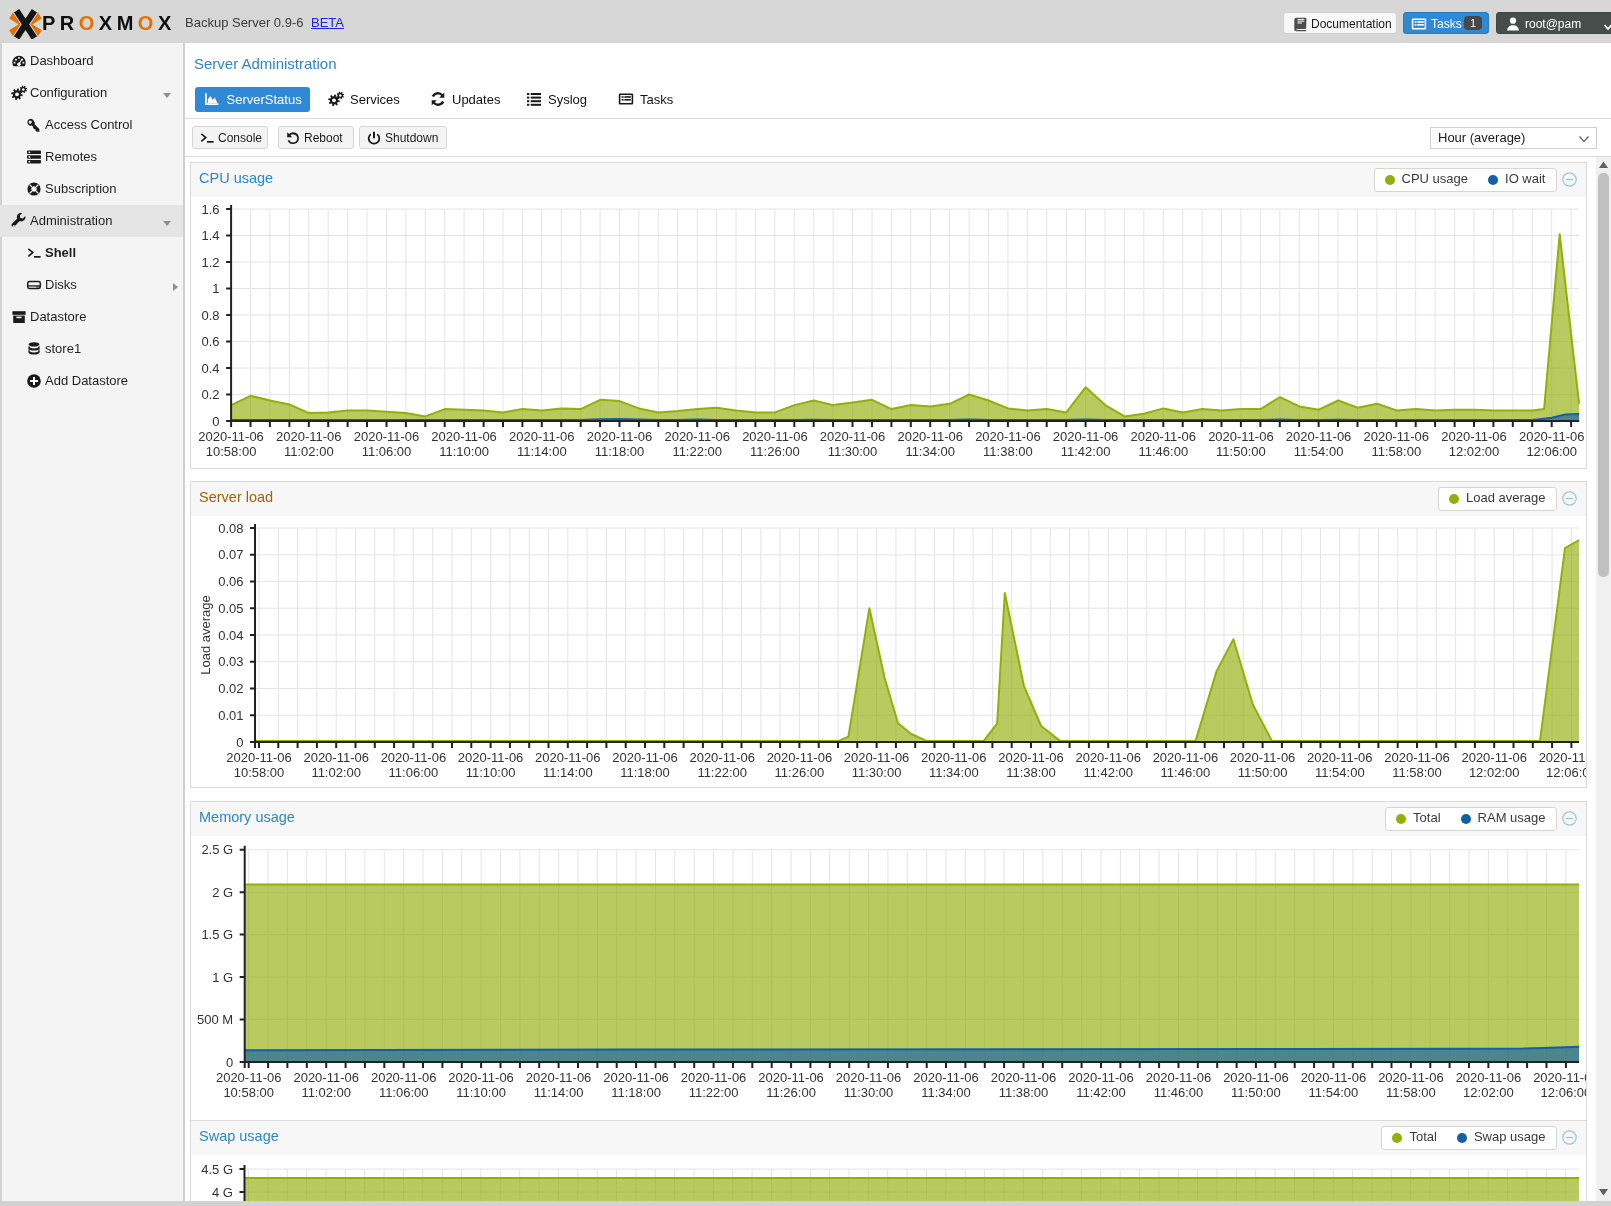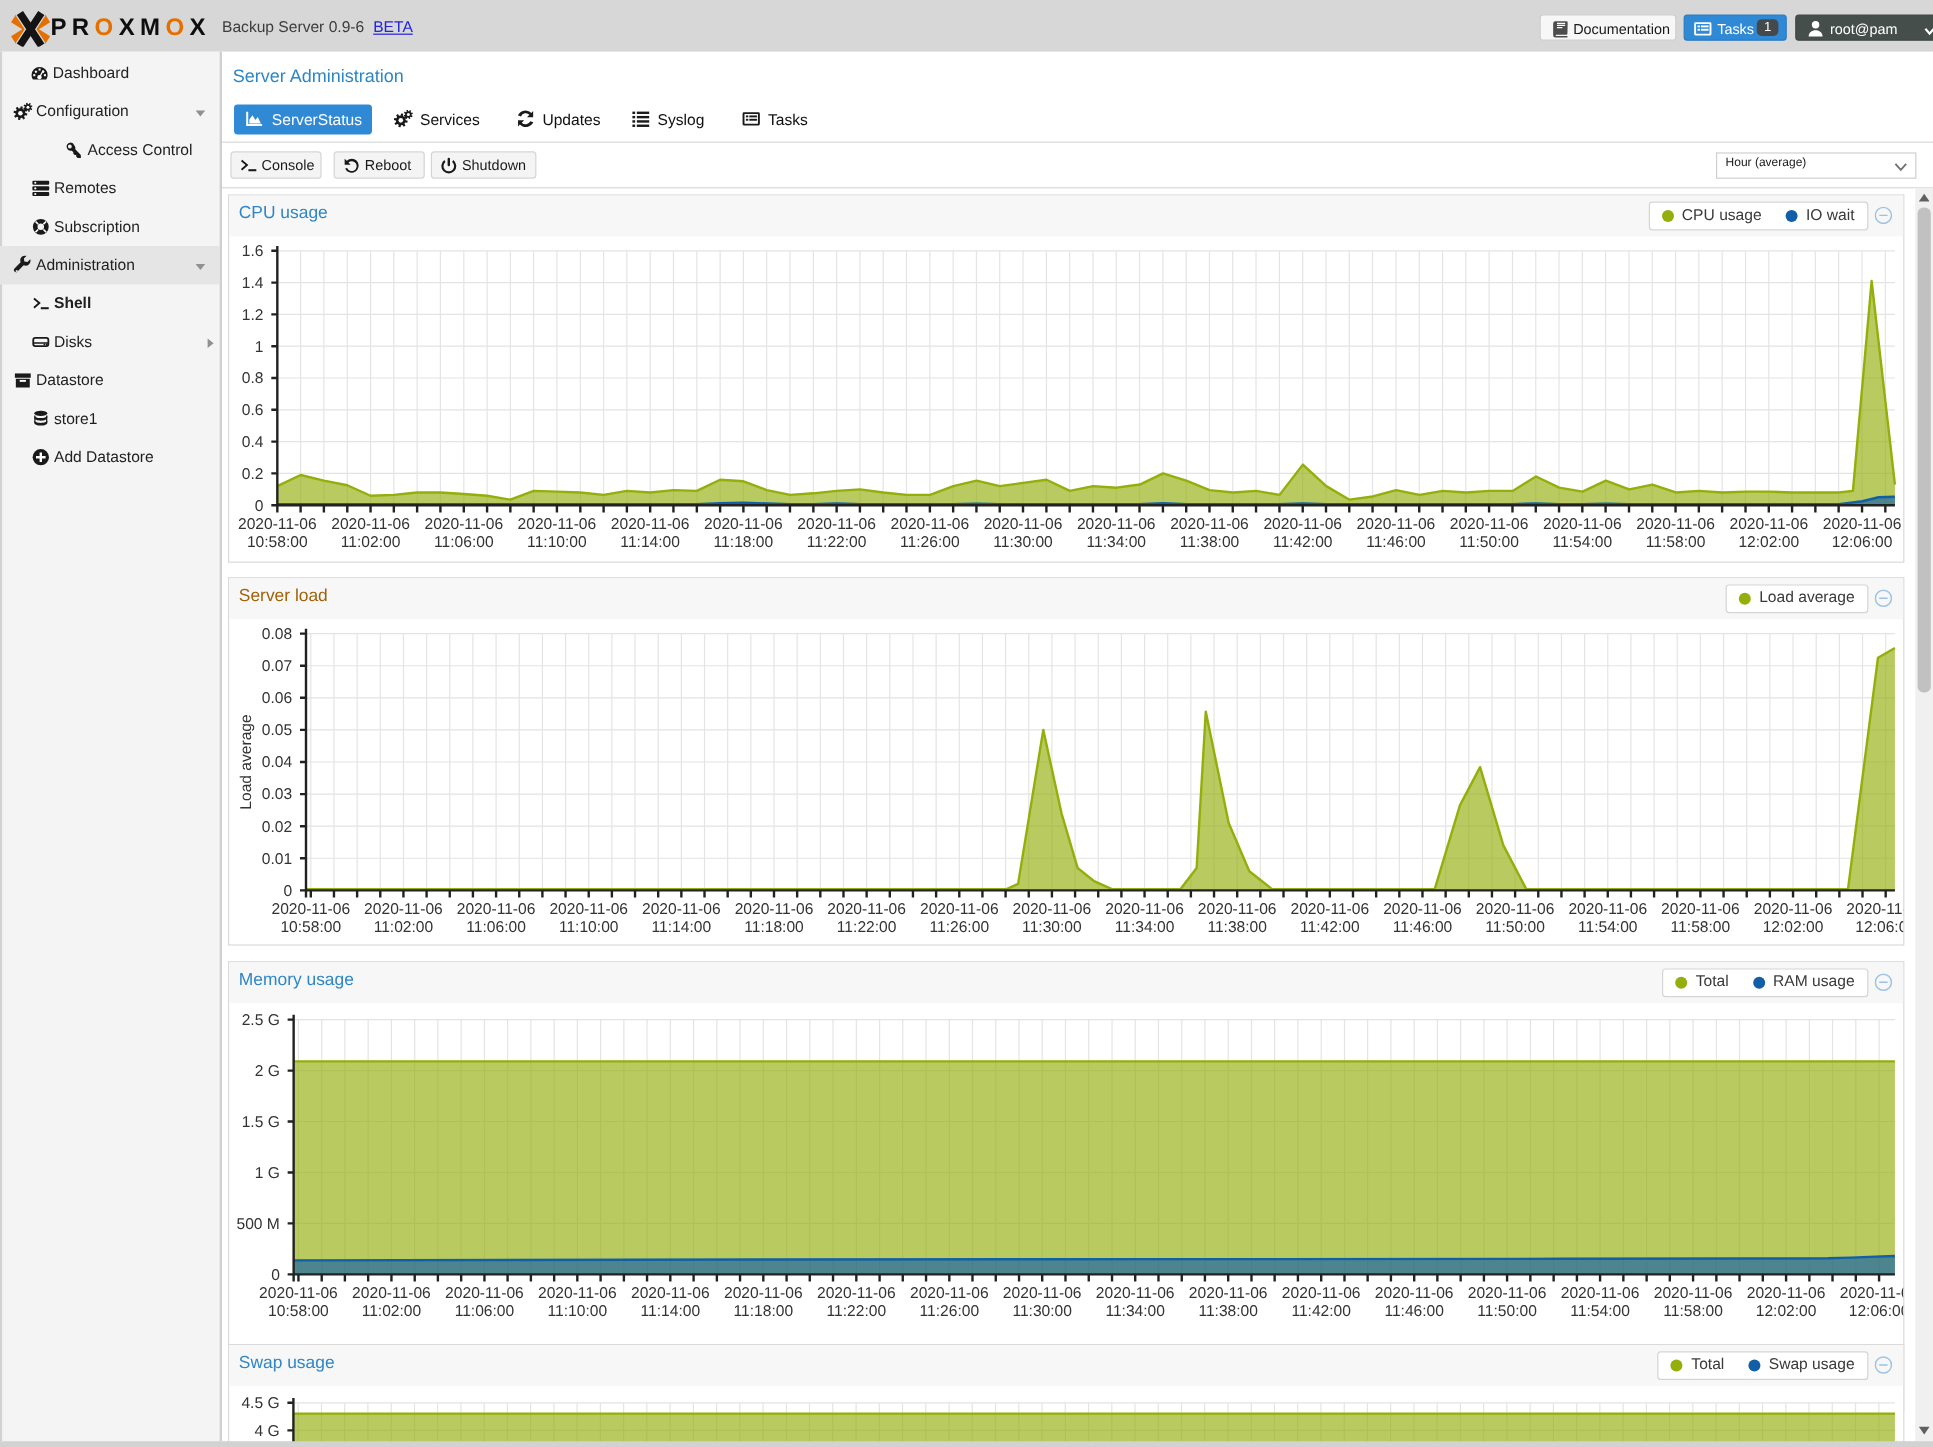--- a/index.html
+++ b/index.html
@@ -1,19 +1,19 @@
 <!DOCTYPE html>
 <html><head><meta charset="utf-8"><style>
 *{margin:0;padding:0;box-sizing:content-box}
 body{-webkit-font-smoothing:antialiased;font-family:"Liberation Sans",sans-serif;width:1611px;height:1206px;position:relative;overflow:hidden;background:#fff}
 </style></head><body>
 <div style="position:absolute;left:0;top:43px;width:2px;height:1158px;background:#d2d2d2"></div>
 <div style="position:absolute;left:2px;top:43px;width:181px;height:1158px;background:#f4f4f4"></div>
 <div style="position:absolute;left:183px;top:43px;width:2px;height:1158px;background:#cfcfcf"></div>
-<div style="position:absolute;left:14px;top:45px;width:214px;height:32px;">
+<div style="position:absolute;left:0;top:45px;width:214px;height:32px;">
     <span style="position:absolute;left:11px;top:8px"><svg width="16" height="16" viewBox="0 0 16 16" fill="#1a1a1a" font-family="Liberation Sans, sans-serif">
         <path d="M8 2.8A6.7 6.7 0 0 0 1.3 9.5c0 1.4.43 2.75 1.17 3.85h11.06A6.7 6.7 0 0 0 14.7 9.5 6.7 6.7 0 0 0 8 2.8z"></path>
         <g fill="#fff">
           <rect x="7.15" y="4.1" width="1.7" height="1.7"></rect>
           <rect x="4.1" y="5.9" width="1.7" height="1.7" transform="rotate(45 4.95 6.75)"></rect>
           <rect x="10.2" y="5.9" width="1.7" height="1.7" transform="rotate(45 11.05 6.75)"></rect>
           <rect x="2.7" y="8.8" width="1.7" height="1.7"></rect>
           <rect x="11.6" y="8.8" width="1.7" height="1.7"></rect>
           <circle cx="7.9" cy="11.3" r="1.8"></circle>
           <path d="M7.3 11.6 10.6 5.4l.9.5-3.3 6.2z"></path>
@@ -26,21 +26,21 @@
         <polygon points="11.79,9.55 11.43,11.33 9.72,11.03 9.00,12.09 9.92,13.57 8.41,14.58 7.41,13.15 6.15,13.40 5.75,15.09 3.97,14.73 4.27,13.02 3.21,12.30 1.73,13.22 0.72,11.71 2.15,10.71 1.90,9.45 0.21,9.05 0.57,7.27 2.28,7.57 3.00,6.51 2.08,5.03 3.59,4.02 4.59,5.45 5.85,5.20 6.25,3.51 8.03,3.87 7.73,5.58 8.79,6.30 10.27,5.38 11.28,6.89 9.85,7.89 10.10,9.15"></polygon>
         <circle cx="6.0" cy="9.3" r="1.9" fill="#fff"></circle>
         <polygon points="15.97,5.71 15.39,6.78 14.30,6.21 13.64,6.74 13.97,7.92 12.80,8.27 12.43,7.10 11.59,7.01 10.99,8.07 9.92,7.49 10.49,6.40 9.96,5.74 8.78,6.07 8.43,4.90 9.60,4.53 9.69,3.69 8.63,3.09 9.21,2.02 10.30,2.59 10.96,2.06 10.63,0.88 11.80,0.53 12.17,1.70 13.01,1.79 13.61,0.73 14.68,1.31 14.11,2.40 14.64,3.06 15.82,2.73 16.17,3.90 15.00,4.27 14.91,5.11"></polygon>
         <circle cx="12.3" cy="4.4" r="1.25" fill="#fff"></circle>
       </svg></span>
     <span style="position:absolute;left:30px;top:8px;font-size:13px;color:#1f1f1f">Configuration</span>
     <span style="position:absolute;right:10px;top:10px"><svg width="12" height="12" viewBox="0 0 12 12" fill="#909090">
         <path d="M2 4h8L6 9z"></path>
       </svg></span>
   </div>
-<div style="position:absolute;left:0;top:109px;width:183px;height:32px;margin-left:28px;">
+<div style="position:absolute;left:0;top:109px;width:183px;height:32px;">
     <span style="position:absolute;left:26px;top:8px"><svg width="16" height="16" viewBox="0 0 16 16" fill="#1a1a1a" font-family="Liberation Sans, sans-serif">
         <path d="M4.9 1.7a3.5 3.5 0 0 0-2.47 5.97 3.5 3.5 0 0 0 3.4.9l1.27 1.27-.02 1.2 1.2 1.2h1.2v1.2l1.26 1.26 2.66.03-.03-2.66-4.64-4.64a3.5 3.5 0 0 0-.86-3.43A3.49 3.49 0 0 0 4.9 1.7zM4.2 3.5a1.6 1.6 0 1 1-1.6 1.6 1.6 1.6 0 0 1 1.6-1.6z"></path>
       </svg></span>
     <span style="position:absolute;left:45px;top:8px;font-size:13px;color:#1f1f1f">Access Control</span>
   </div>
 <div style="position:absolute;left:0;top:141px;width:183px;height:32px;">
     <span style="position:absolute;left:26px;top:8px"><svg width="16" height="16" viewBox="0 0 16 16" fill="#1a1a1a" font-family="Liberation Sans, sans-serif">
         <g>
           <rect x="1" y="1.6" width="14" height="3.4" rx=".8"></rect>
           <rect x="1" y="6.3" width="14" height="3.4" rx=".8"></rect>
@@ -217,21 +217,21 @@
     <span style="position:absolute;left:25px;top:4px;font-size:12px;color:#1a1a1a;white-space:nowrap">Reboot</span>
   </div>
 <div style="position:absolute;left:359px;top:126px;width:88px;height:23px;background:#f4f4f4;border:1px solid #d5d5d5;border-radius:3px;box-sizing:border-box">
     <span style="position:absolute;left:6px;top:3px"><svg width="16" height="16" viewBox="0 0 16 16" fill="#1a1a1a" font-family="Liberation Sans, sans-serif">
         <path d="M8 1.4a1 1 0 0 0-1 1v5.2a1 1 0 0 0 2 0V2.4a1 1 0 0 0-1-1z"></path>
         <path d="M4.3 3.4a6.2 6.2 0 1 0 7.4 0l-.9 1.6a4.4 4.4 0 1 1-5.6 0z"></path>
       </svg></span>
     <span style="position:absolute;left:25px;top:4px;font-size:12px;color:#1a1a1a;white-space:nowrap">Shutdown</span>
   </div>
 <div style="position:absolute;left:1430px;top:127px;width:167px;height:22px;background:#fff;border:1px solid #d0d0d0;box-sizing:border-box">
-    <span style="position:absolute;left:7px;top:2px;font-size:10px;color:#1a1a1a">Hour (average)</span>
+    <span style="position:absolute;left:7px;top:2px;font-size:13px;color:#1a1a1a">Hour (average)</span>
     <svg style="position:absolute;right:6px;top:6px" width="12" height="10" viewBox="0 0 12 10" fill="none" stroke="#707070" stroke-width="1.5">
       <path d="M1.5 2.5l4.5 5 4.5-5"></path>
     </svg>
   </div>
 <div style="position:absolute;left:189.5px;top:162px;width:1397.0px;height:307px;border:1px solid #dadada;box-sizing:border-box;background:#fff">
     <div style="position:absolute;left:0;top:0;width:100%;height:34px;background:#f7f7f7"></div>
     <div style="position:absolute;left:8.5px;top:7px;font-size:14.5px;color:#2e86c6">CPU usage</div>
     <div style="position:absolute;right:29px;top:5px;height:22px;line-height:20px;border:1px solid #d5d5d5;border-radius:3px;background:#fff;white-space:nowrap"><span style="display:inline-block;width:10px;height:10px;border-radius:5px;background:#94ae0a;margin:0 7px 0 10px;vertical-align:-1px"></span><span style="font-size:13px;color:#3a3a3a;vertical-align:1px;padding-right:10px">CPU usage</span><span style="display:inline-block;width:10px;height:10px;border-radius:5px;background:#115fa6;margin:0 7px 0 10px;vertical-align:-1px"></span><span style="font-size:13px;color:#3a3a3a;vertical-align:1px;padding-right:10px">IO wait</span></div>
     <svg style="position:absolute;right:9px;top:9px" width="15" height="15" viewBox="0 0 15 15">
       <circle cx="7.5" cy="7.5" r="6.7" fill="none" stroke="#9cc3e4" stroke-width="1.2"></circle>

